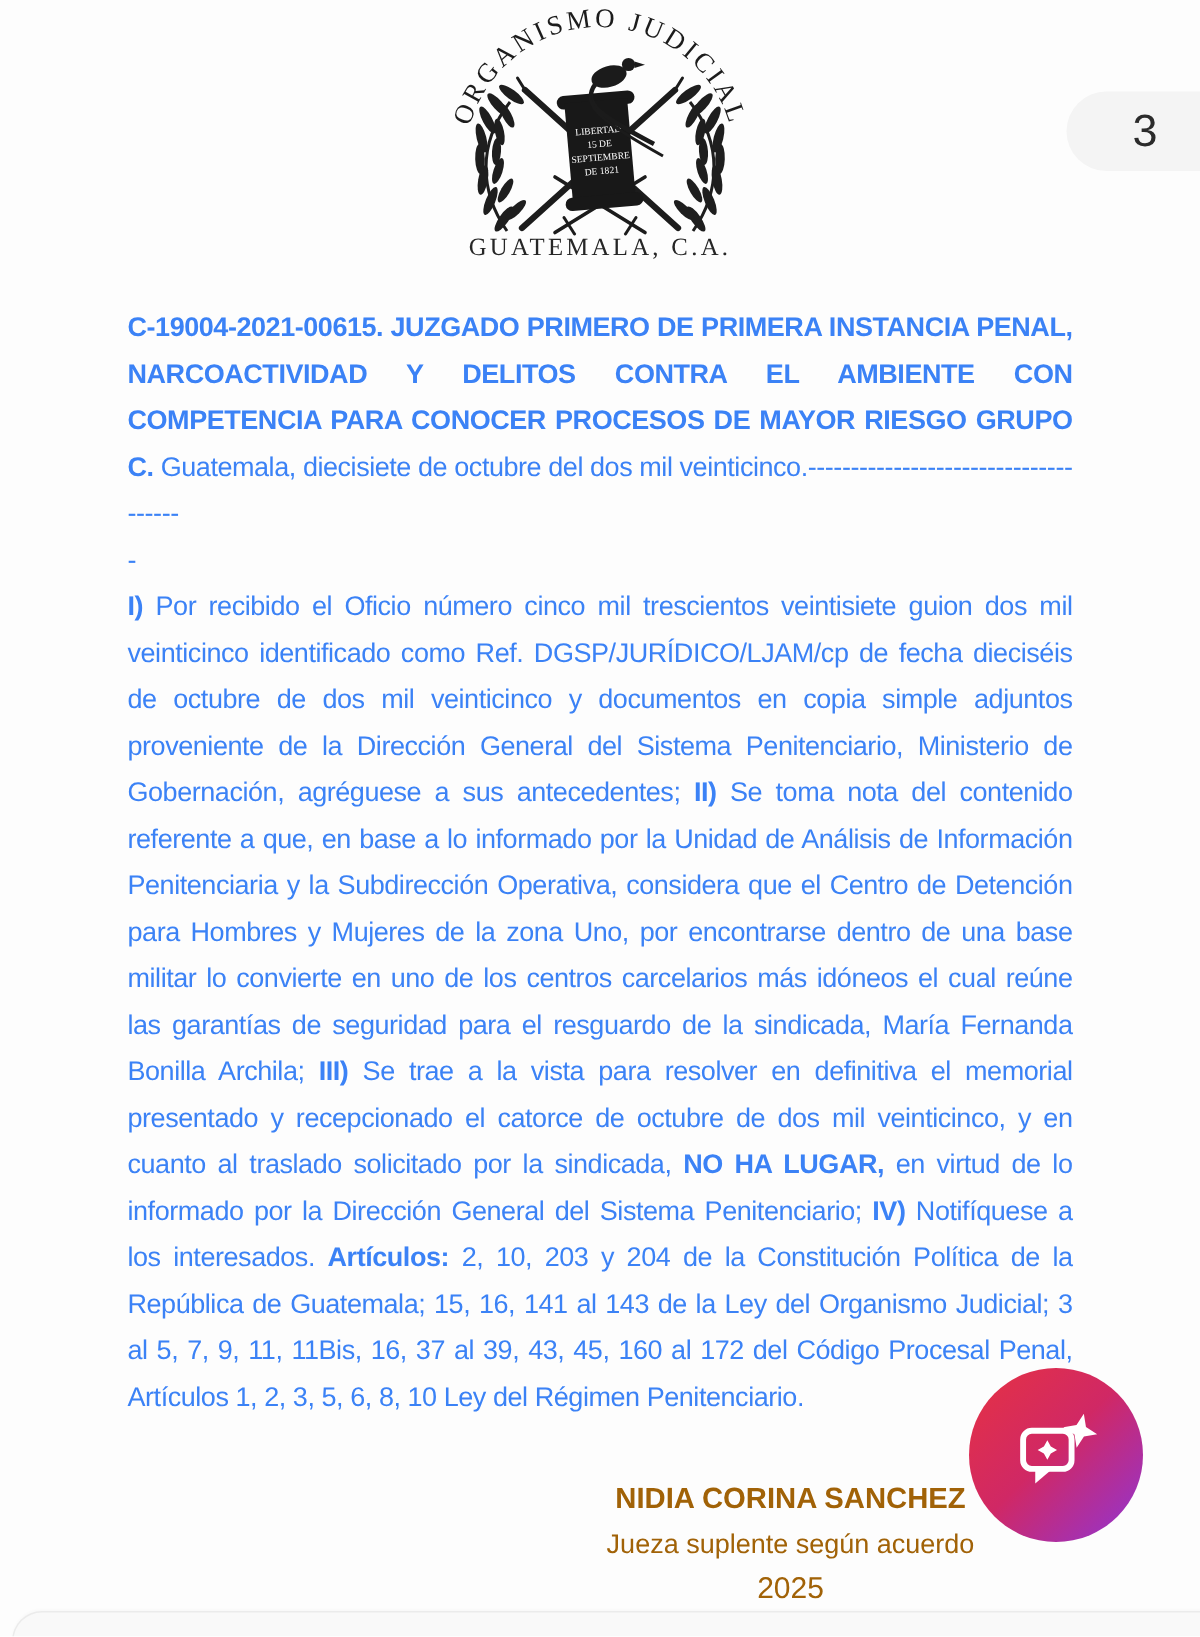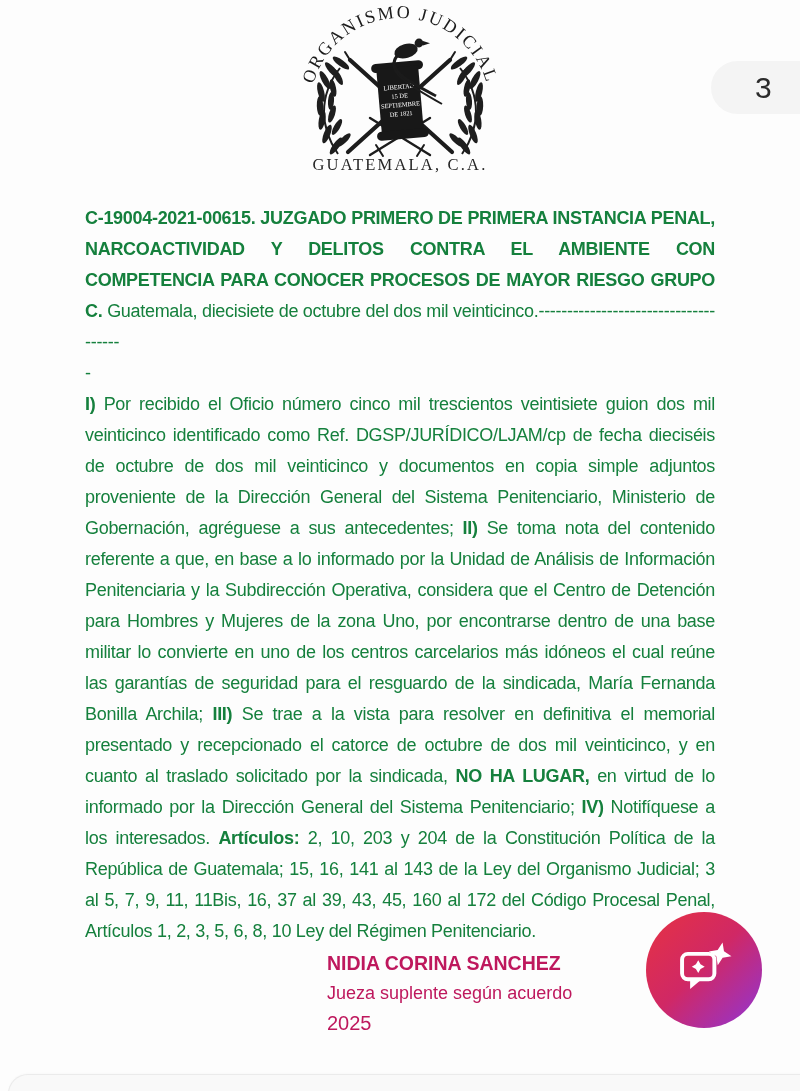--- a/index.html
+++ b/index.html
@@ -19,29 +19,29 @@
   }
   .page-pill span{
     padding-left:44px;font-size:30px;color:#2b2b2b;
     font-family:"Liberation Sans",sans-serif;
   }
 
   
   .doc-text{
     position:absolute;left:85px;width:630px;top:203px;
     font-size:18px;line-height:31px;letter-spacing:-0.3px;
-    text-align:justify;color:#15803d;
+    text-align:justify;color:#3b82f6;
   }
   .doc-text p{margin:0;}
   .b{font-weight:700;}
 
   
   .signature{
-    position:absolute;left:327px;top:948px;width:400px;
-    line-height:30px;color:#be185d;
+    position:absolute;left:327px;top:984px;width:400px;
+    text-align:center;line-height:30px;color:#a16207;
   }
   .sig-name{font-weight:700;font-size:19.5px;}
   .sig-role{font-size:18px;}
   .sig-year{font-size:20px;}
 
   
   .fab{
     position:absolute;left:646px;top:912px;width:116px;height:116px;
     border-radius:50%;border:none;padding:0;cursor:pointer;
     background:linear-gradient(135deg,#e63243 0%,#d02865 48%,#8f35d6 100%);

